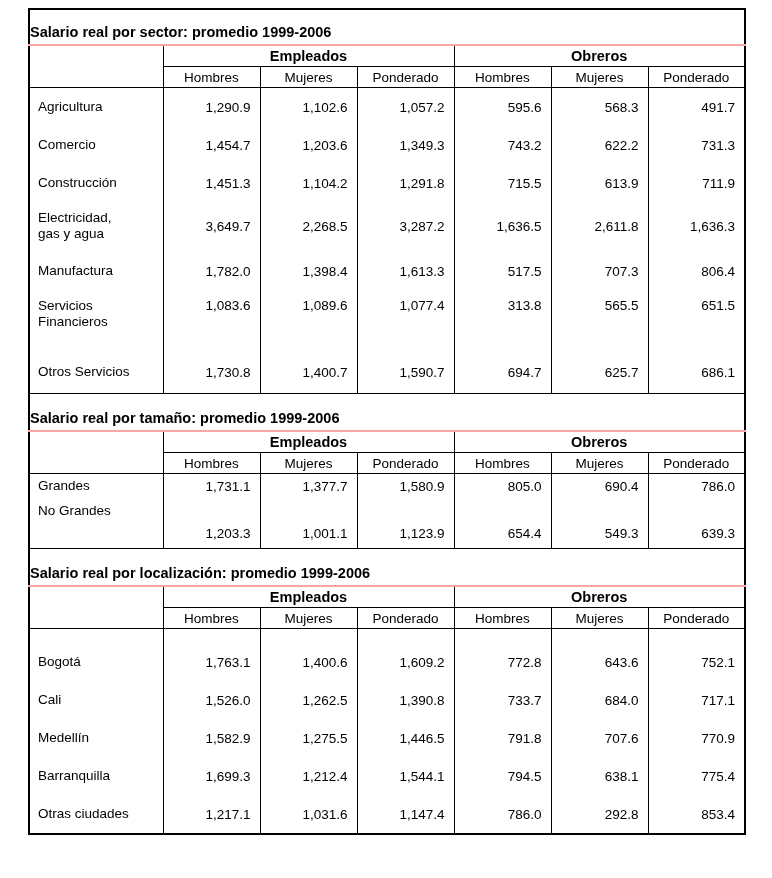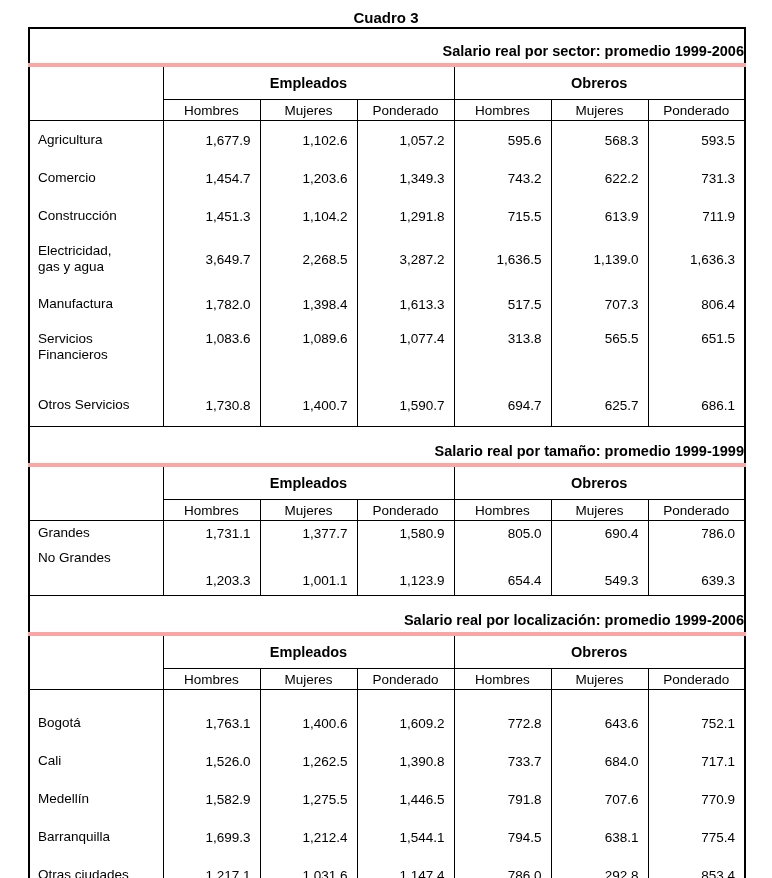--- a/index.html
+++ b/index.html
@@ -29,41 +29,41 @@
   table.salary-table {
     border-collapse: collapse;
     table-layout: fixed;
     margin-left: 28px;
     width: 716px;
     border: 2px solid #000;
   }
   td, th { margin: 0; overflow: hidden; }
   
   tr.title-row td {
-    text-align: right;
+    text-align: left;
     vertical-align: bottom;
     font-weight: bold;
     font-size: 14.5px;
-    border-bottom: 4px solid #fca5a5;
+    border-bottom: 2px solid #fca5a5;
     padding: 0 0 4px 0;
     height: 30px;
   }
   tr.title-row.sect-start td {
     border-top: 1px solid #000;
     height: 32px;
   }
   
   tr.group-row th {
     border: 1px solid #000;
     font-weight: bold;
     font-size: 14.5px;
     text-align: center;
     vertical-align: middle;
     height: 20px;
-    padding: 6px;
+    padding: 0;
   }
   td.corner {
     border-right: 1px solid #000;
     border-bottom: 1px solid #000;
   }
   
   tr.sub-row th {
     border: 1px solid #000;
     font-weight: normal;
     font-size: 13.5px;
@@ -100,21 +100,20 @@
   tr.va-top td { vertical-align: top; padding-top: 6px; }
   tr.row-nogrande td { height: 42px; }
   tr.row-nogrande td.label { vertical-align: top; padding-top: 5px; }
   tr.row-nogrande td.num { vertical-align: bottom; padding-bottom: 7px; text-align: right; }
   tr.spacer-row td { height: 12px; }
 </style>
 </head>
 <body>
 
 <div class="page">
-  <div class="doc-title">Cuadro 3</div>
 
   <table class="salary-table">
     <colgroup>
       <col style="width:134px">
       <col style="width:97px">
         <col style="width:97px">
         <col style="width:97px">
       <col style="width:97px">
         <col style="width:97px">
         <col style="width:97px">
@@ -132,26 +131,26 @@
       <tr class="sub-row">
         <th>Hombres</th>
         <th>Mujeres</th>
         <th>Ponderado</th>
         <th>Hombres</th>
         <th>Mujeres</th>
         <th>Ponderado</th>
       </tr>
       <tr class="data-row r36">
         <td class="label">Agricultura</td>
-        <td class="num">1,677.9</td>
+        <td class="num">1,290.9</td>
         <td class="num">1,102.6</td>
         <td class="num">1,057.2</td>
         <td class="num">595.6</td>
         <td class="num">568.3</td>
-        <td class="num">593.5</td>
+        <td class="num">491.7</td>
       </tr>
       <tr class="data-row r36">
         <td class="label">Comercio</td>
         <td class="num">1,454.7</td>
         <td class="num">1,203.6</td>
         <td class="num">1,349.3</td>
         <td class="num">743.2</td>
         <td class="num">622.2</td>
         <td class="num">731.3</td>
       </tr>
@@ -164,21 +163,21 @@
         <td class="num">613.9</td>
         <td class="num">711.9</td>
       </tr>
       <tr class="data-row r46">
         <td class="label">Electricidad,
 gas y agua</td>
         <td class="num">3,649.7</td>
         <td class="num">2,268.5</td>
         <td class="num">3,287.2</td>
         <td class="num">1,636.5</td>
-        <td class="num">1,139.0</td>
+        <td class="num">2,611.8</td>
         <td class="num">1,636.3</td>
       </tr>
       <tr class="data-row r40">
         <td class="label">Manufactura</td>
         <td class="num">1,782.0</td>
         <td class="num">1,398.4</td>
         <td class="num">1,613.3</td>
         <td class="num">517.5</td>
         <td class="num">707.3</td>
         <td class="num">806.4</td>
@@ -197,21 +196,21 @@
         <td class="label">Otros Servicios</td>
         <td class="num">1,730.8</td>
         <td class="num">1,400.7</td>
         <td class="num">1,590.7</td>
         <td class="num">694.7</td>
         <td class="num">625.7</td>
         <td class="num">686.1</td>
       </tr>
 
       <tr class="title-row sect-start">
-        <td colspan="7">Salario real por tamaño: promedio 1999-1999</td>
+        <td colspan="7">Salario real por tamaño: promedio 1999-2006</td>
       </tr>
       <tr class="group-row">
         <td class="corner" rowspan="2"></td>
         <th colspan="3">Empleados</th>
         <th colspan="3">Obreros</th>
       </tr>
       <tr class="sub-row">
         <th>Hombres</th>
         <th>Mujeres</th>
         <th>Ponderado</th>

